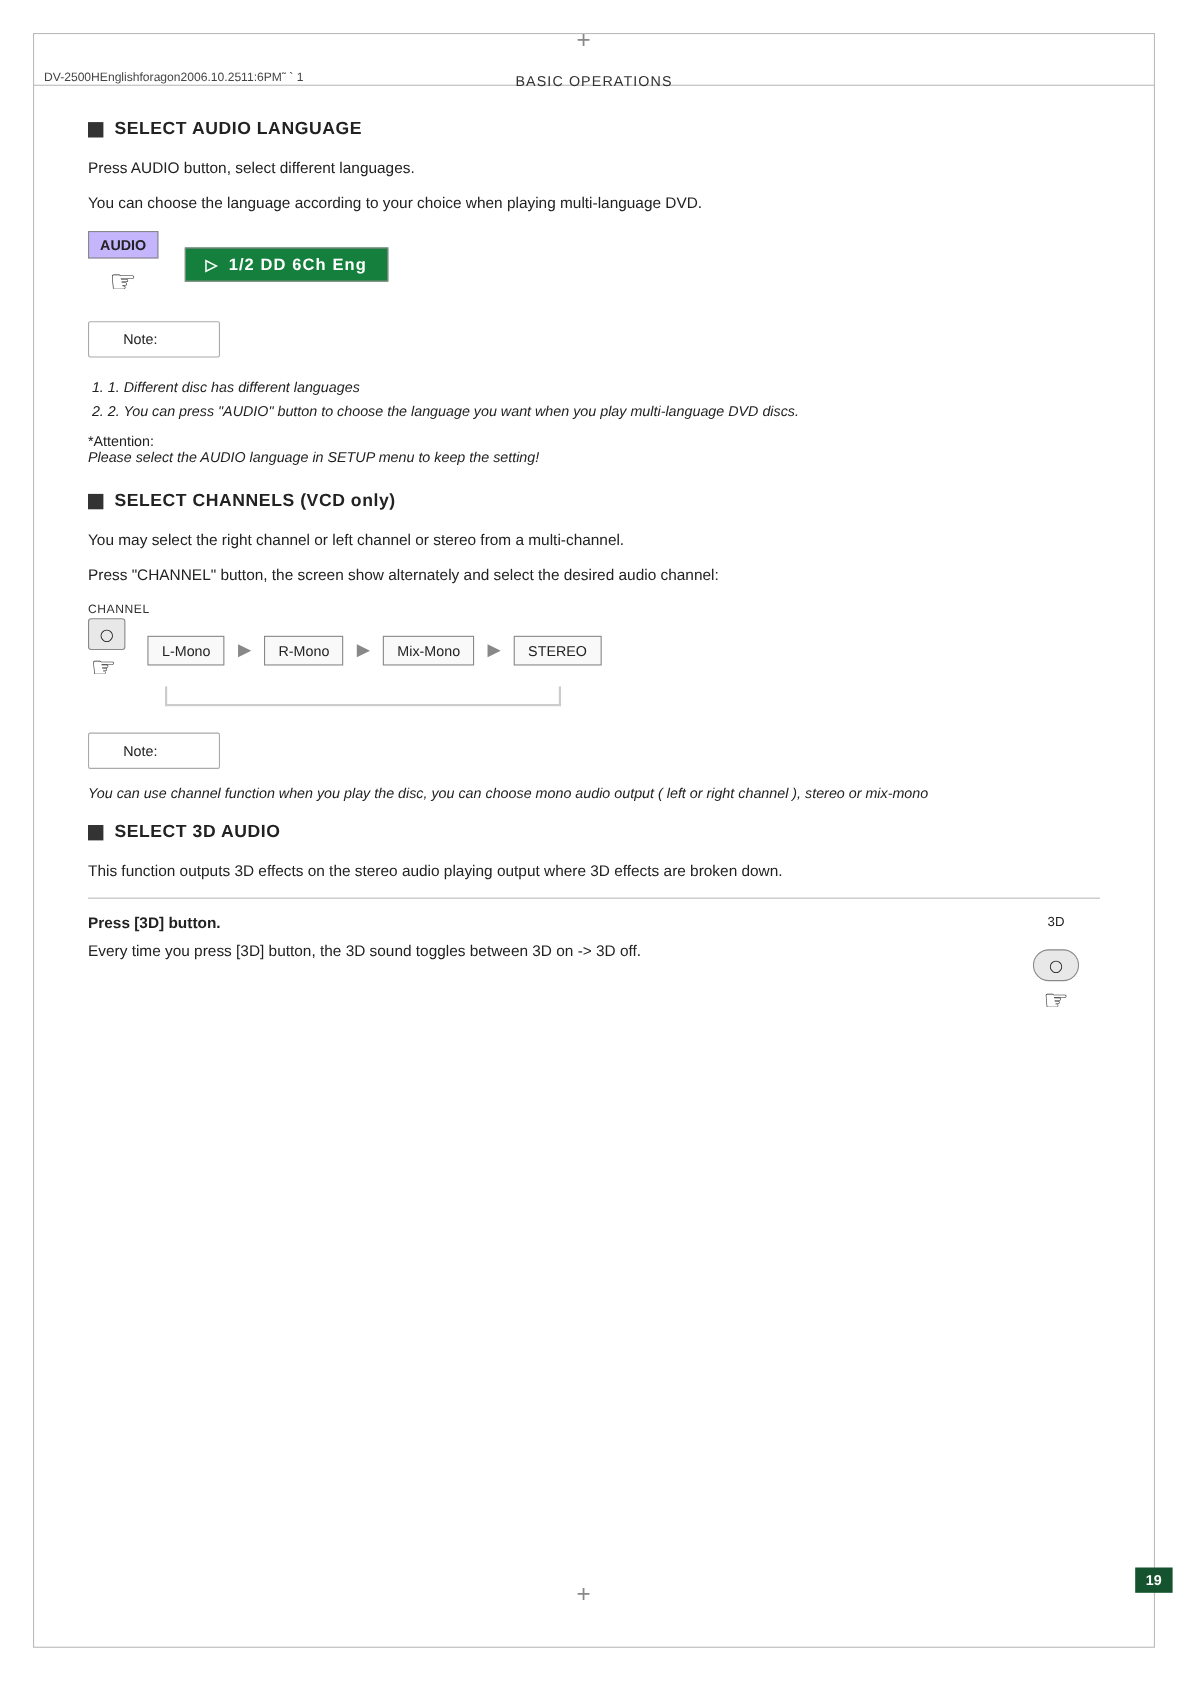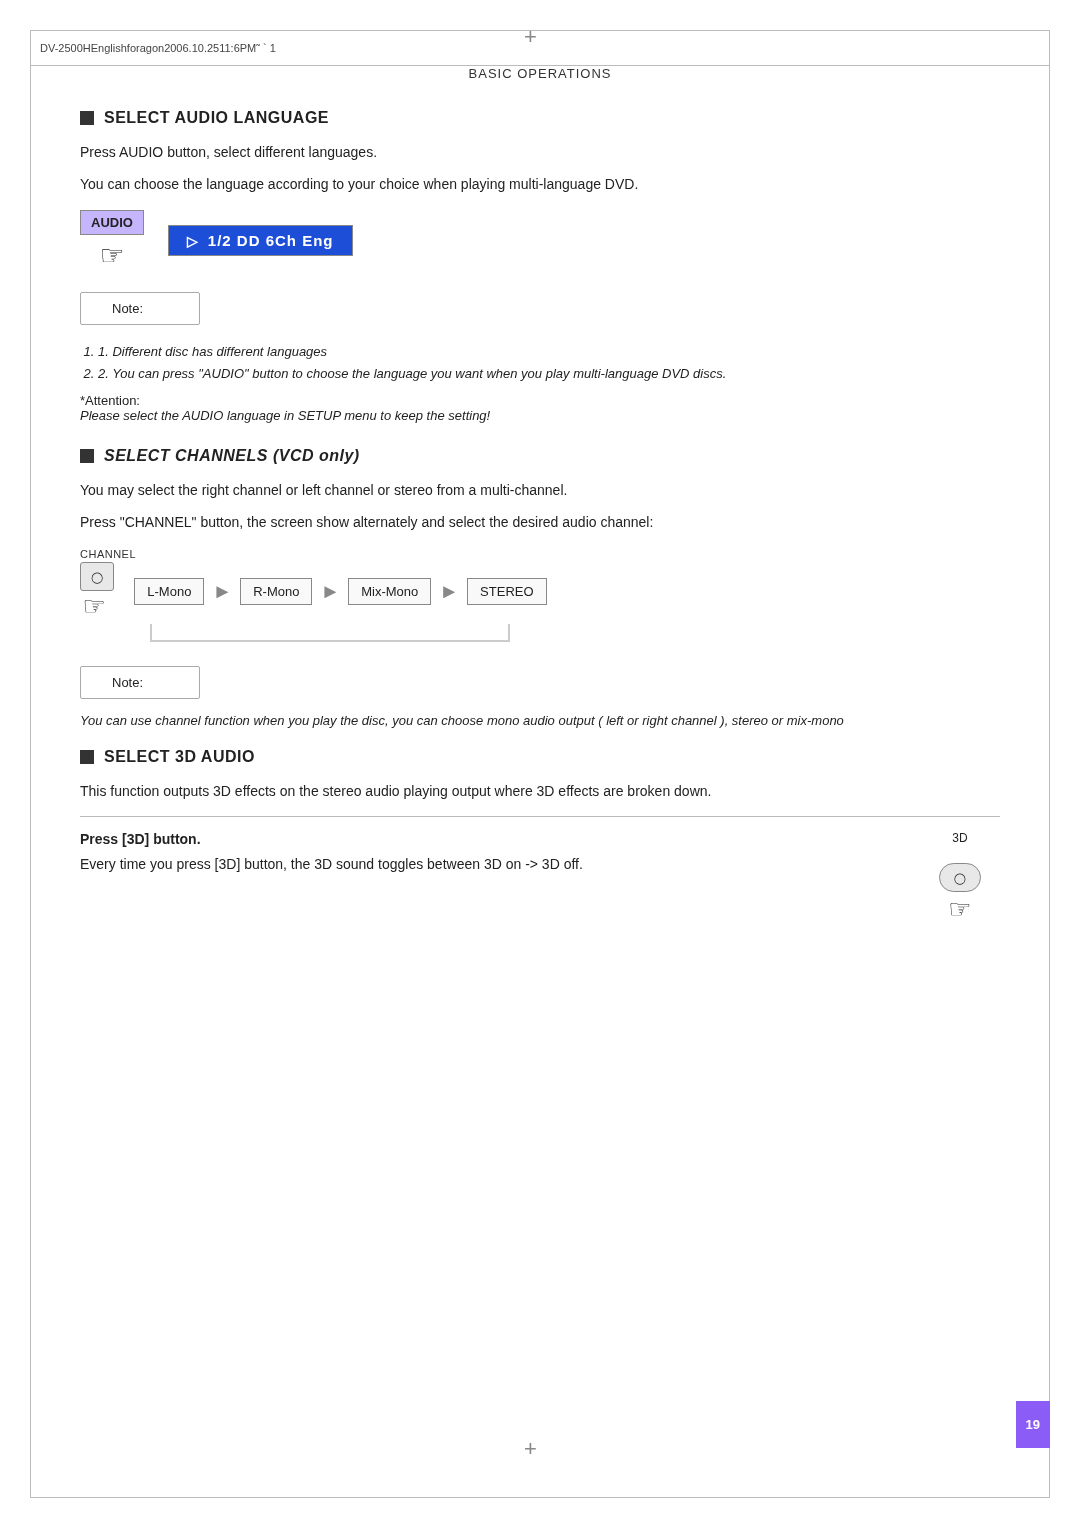--- a/index.html
+++ b/index.html
@@ -15,38 +15,38 @@
 
     .page-border {
       position: absolute;
       top: 30px; left: 30px; right: 30px; bottom: 30px;
       border: 1px solid #bbb;
     }
 
     .header-bar {
       position: absolute;
       top: 30px; left: 30px; right: 30px;
-      height: 36px;
+      height: 48px;
       border-bottom: 1px solid #bbb;
       display: flex;
-      align-items: center;
+      align-items: flex-end;
       padding: 0 10px;
       font-size: 11px;
       color: #444;
     }
 
     .page-number-badge {
       position: absolute;
-      right: 30px;
+      right: 14px;
       bottom: 80px;
-      background: #8b5cf6;
+      background: #14532d;
       color: #fff;
       font-size: 13px;
       font-weight: bold;
-      padding: 16px 10px;
+      padding: 4px 10px;
     }
 
     .content {
       position: absolute;
       top: 66px;
       left: 80px;
       right: 80px;
       bottom: 60px;
     }
 
@@ -130,21 +130,21 @@
 
     .hand-icon {
       font-size: 28px;
       margin-top: 4px;
       display: inline-block;
     }
 
     .audio-display-box {
       border: 1px solid #888;
       padding: 6px 18px;
-      background: #1d4ed8;
+      background: #15803d;
       color: #fff;
       font-size: 15px;
       font-weight: bold;
       letter-spacing: 1px;
       min-width: 160px;
       text-align: center;
     }
 
     .channel-button {
       border: 1px solid #888;
@@ -314,21 +314,21 @@
   <ol class="note-list">
     <li>1. Different disc has different languages</li>
     <li>2. You can press "AUDIO" button to choose the language you want when you play multi-language DVD discs.</li>
   </ol>
 
   <div class="attention-text">
     <span>*Attention:</span>
   </div>
   <div class="attention-italic">Please select the AUDIO language in SETUP menu to keep the setting!</div>
 
-  <div class="section-heading" style="font-style:italic;">
+  <div class="section-heading" style="">
     <span class="black-square"></span>
     <span>SELECT CHANNELS (VCD only)</span>
   </div>
 
   <div class="section-body">You may select the right channel or left channel or stereo from a multi-channel.</div>
   <div class="section-body">Press "CHANNEL" button, the screen show alternately and select the desired audio channel:</div>
 
   <div class="channel-diagram-wrapper">
     <div class="channel-top-label">CHANNEL</div>
     <div style="display:flex;align-items:center;gap:4px;">

